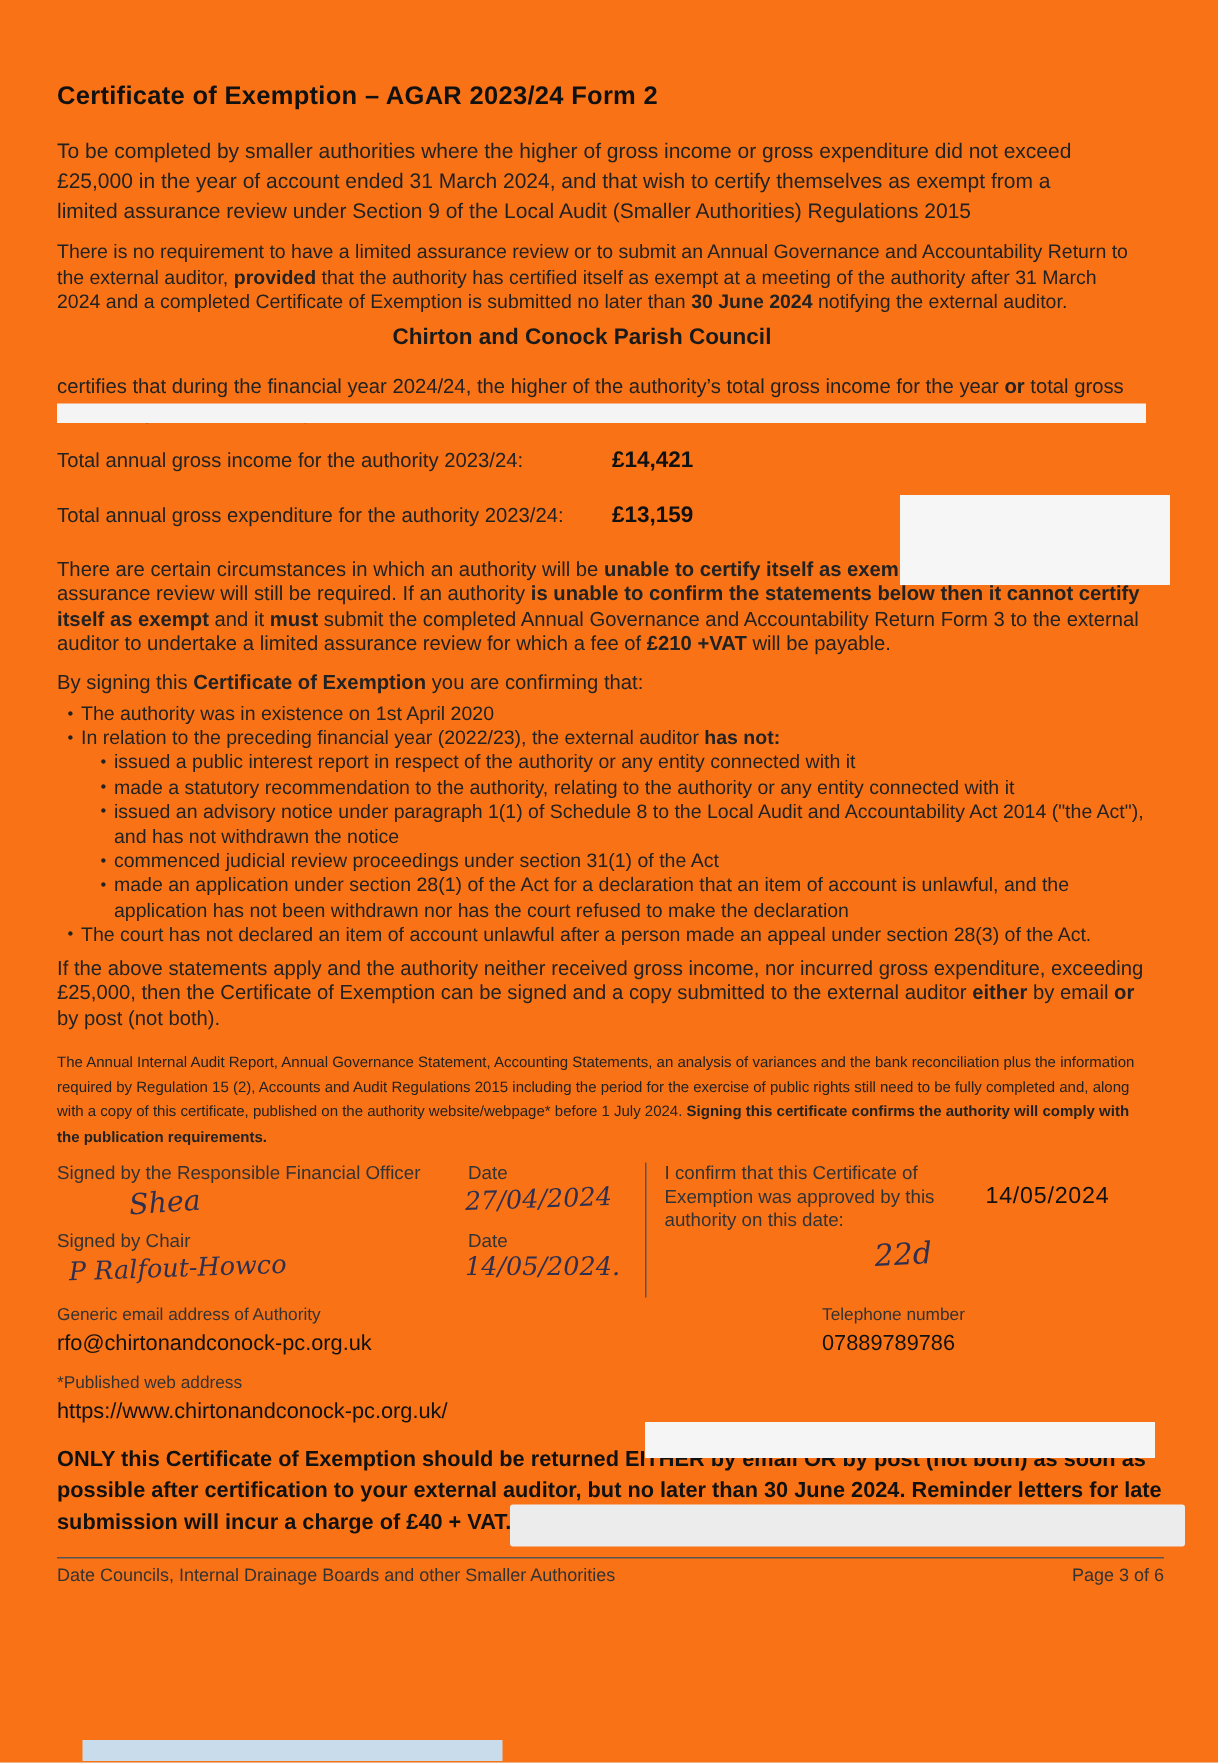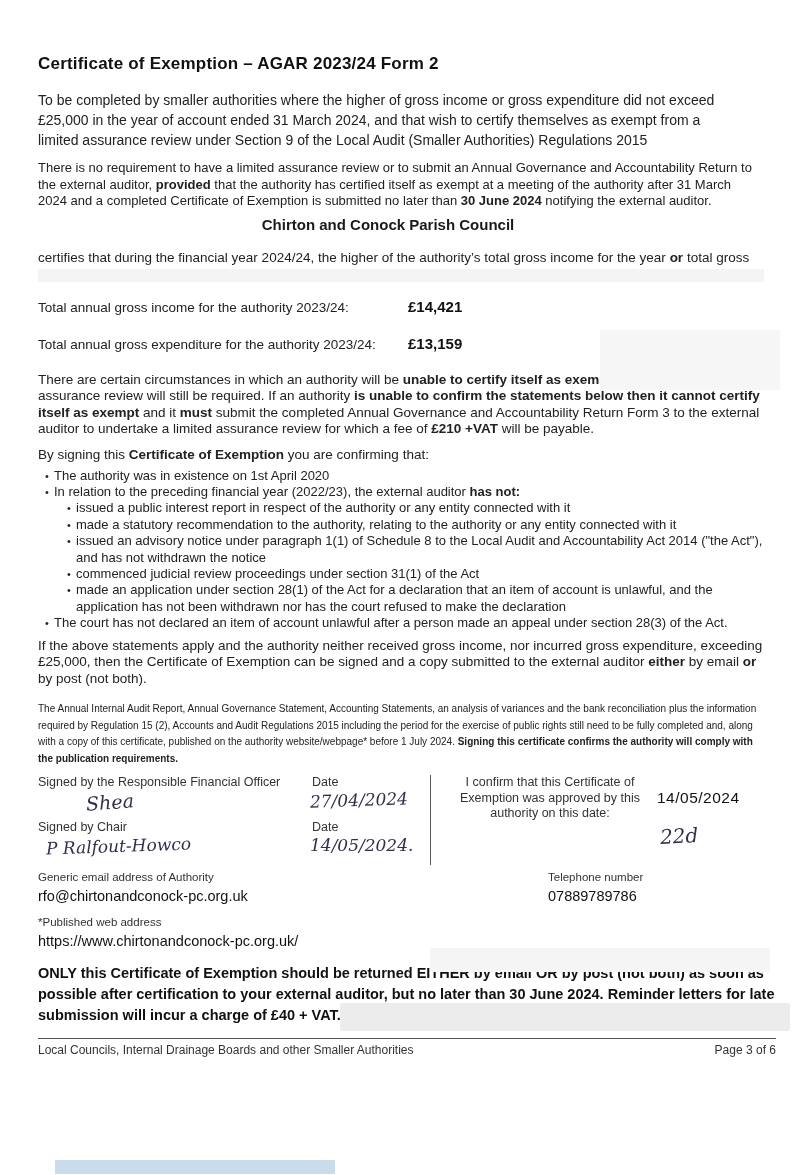--- a/index.html
+++ b/index.html
@@ -1,20 +1,20 @@
 <!DOCTYPE html>
 <html><head>
 <meta charset="utf-8">
 <style>
   html,body { margin:0; padding:0; background:#e8e8e8; }
   .page {
     position:relative;
     width:812px; height:1175px;
     margin:0 auto;
-    background:#ffffff;
+    background:#f97316;
     font-family:"Liberation Sans","DejaVu Sans",sans-serif;
     color:#222;
     overflow:hidden;
     box-sizing:border-box;
     padding:54px 36px 0 38px;
   }
   .smudge { position:absolute; pointer-events:none; }
 
   h1.doc-title { font-size:17px; font-weight:bold; margin:0 0 16px 0; color:#111; letter-spacing:.2px; }
 
@@ -37,21 +37,21 @@
   .bullet .marker { flex:none; width:14px; text-align:center; font-size:11px; line-height:16.4px; }
   .bullet.lvl1 { margin-left:2px; }
   .bullet.lvl2 { margin-left:24px; }
   .bullet .btext { flex:1; max-width:700px; }
 
   .p-apply   { font-size:13.5px; line-height:16.5px; width:736px; margin-bottom:14px; }
   .p-pub     { font-size:10px; line-height:16.5px; width:728px; margin-bottom:8px; }
 
   .sig-section { display:flex; margin-bottom:6px; }
   .sig-left  { width:392px; flex:none; }
-  .sig-right { flex:1; border-left:1.5px solid #555; padding-left:12px;text-align:center; }
+  .sig-right { flex:1; border-left:1.5px solid #555; padding-left:12px; }
   .sig-label-line { display:flex; font-size:12.5px; color:#333; }
   .sig-label-line .who { width:274px; flex:none; }
   .sig-line  { position:relative; height:31px; }
   .hw { font-family:"DejaVu Serif",serif; font-style:italic; color:#30304e; }
   .sig-name-rfo   { position:absolute; left:48px; top:2px; font-size:19px; transform:rotate(-4deg); }
   .sig-date-rfo   { position:absolute; left:272px; top:1px; font-size:17px; transform:rotate(-2deg); }
   .sig-name-chair { position:absolute; left:8px;  top:2px; font-size:17px; transform:rotate(-2deg); }
   .sig-date-chair { position:absolute; left:272px; top:1px; font-size:17px; }
   .confirm-row { display:flex; align-items:center; }
   .confirm-text { width:214px; flex:none; font-size:12.5px; line-height:15.5px; color:#333; }
@@ -183,18 +183,18 @@
   </div>
   <div>
     <div class="contact-label">*Published web address</div>
     <div class="contact-value">https://www.chirtonandconock-pc.org.uk/</div>
   </div>
 
   <p class="p-closing">ONLY this Certificate of Exemption should be returned EITHER by email OR by post (not both) as soon as possible after certification to your external auditor, but no later than 30 June 2024. Reminder letters for late submission will incur a charge of £40 + VAT.</p>
 
   <div class="footer">
     <div class="footer-left">
-      <div>Local Councils, Internal Drainage Boards and other Smaller Authorities</div>
+      <div>Date Councils, Internal Drainage Boards and other Smaller Authorities</div>
     </div>
     <div class="footer-page">Page 3 of 6</div>
   </div>
 
 </div>
 
 </body></html>

